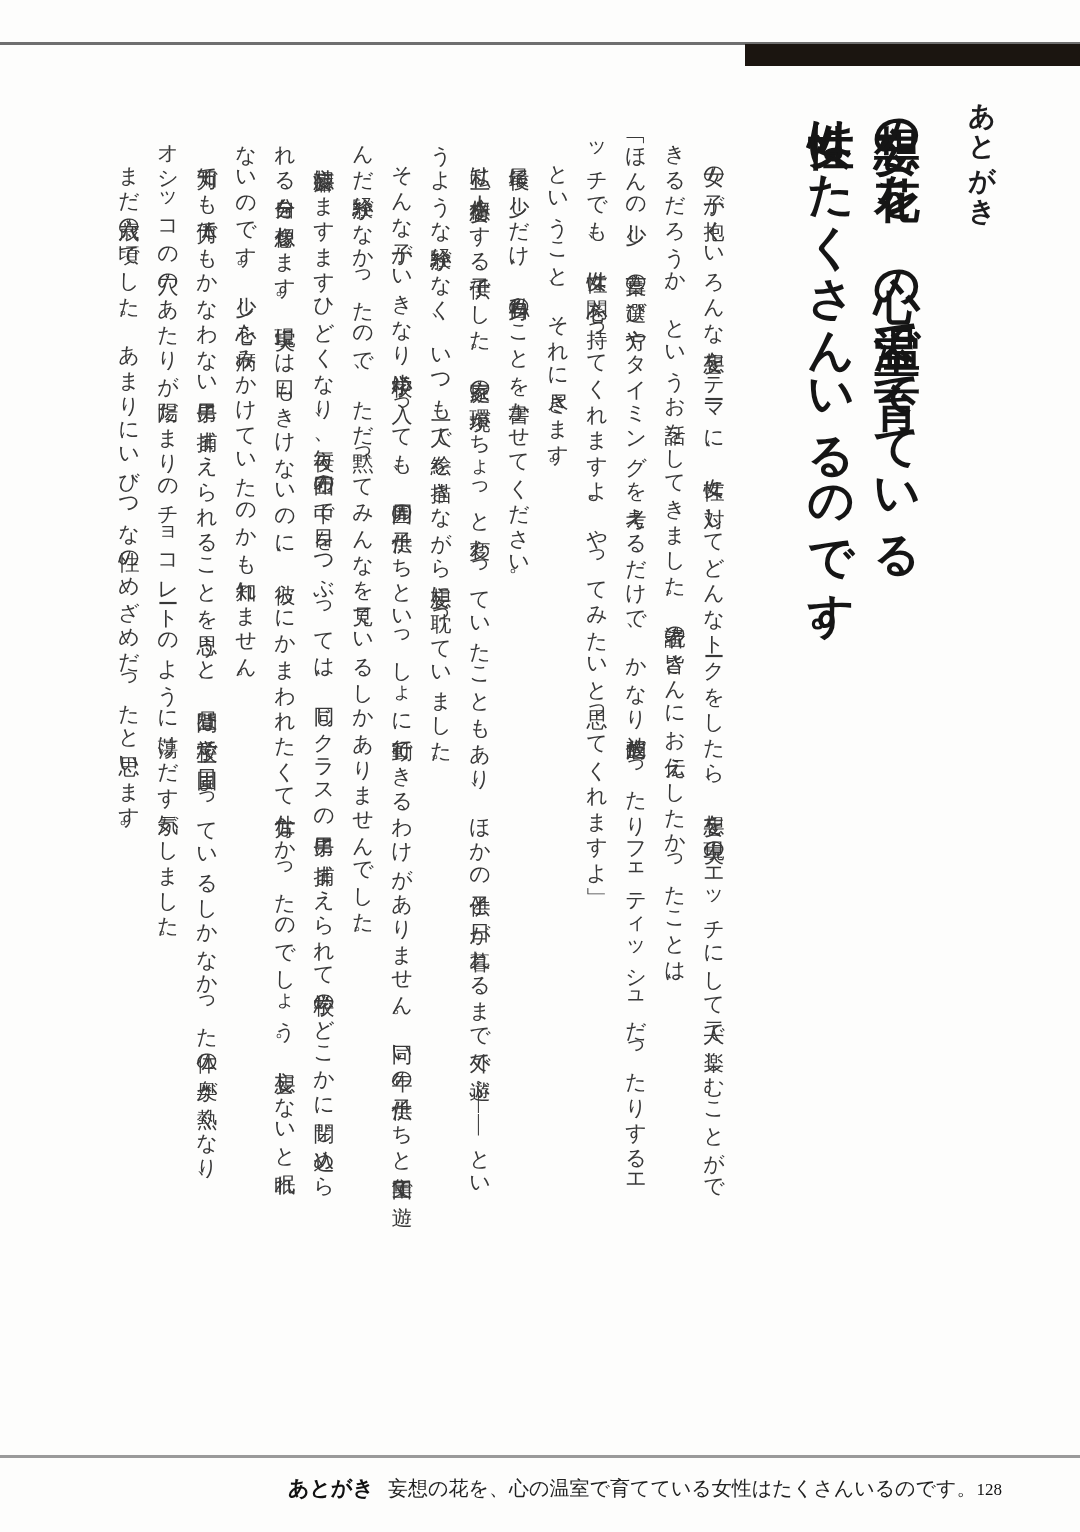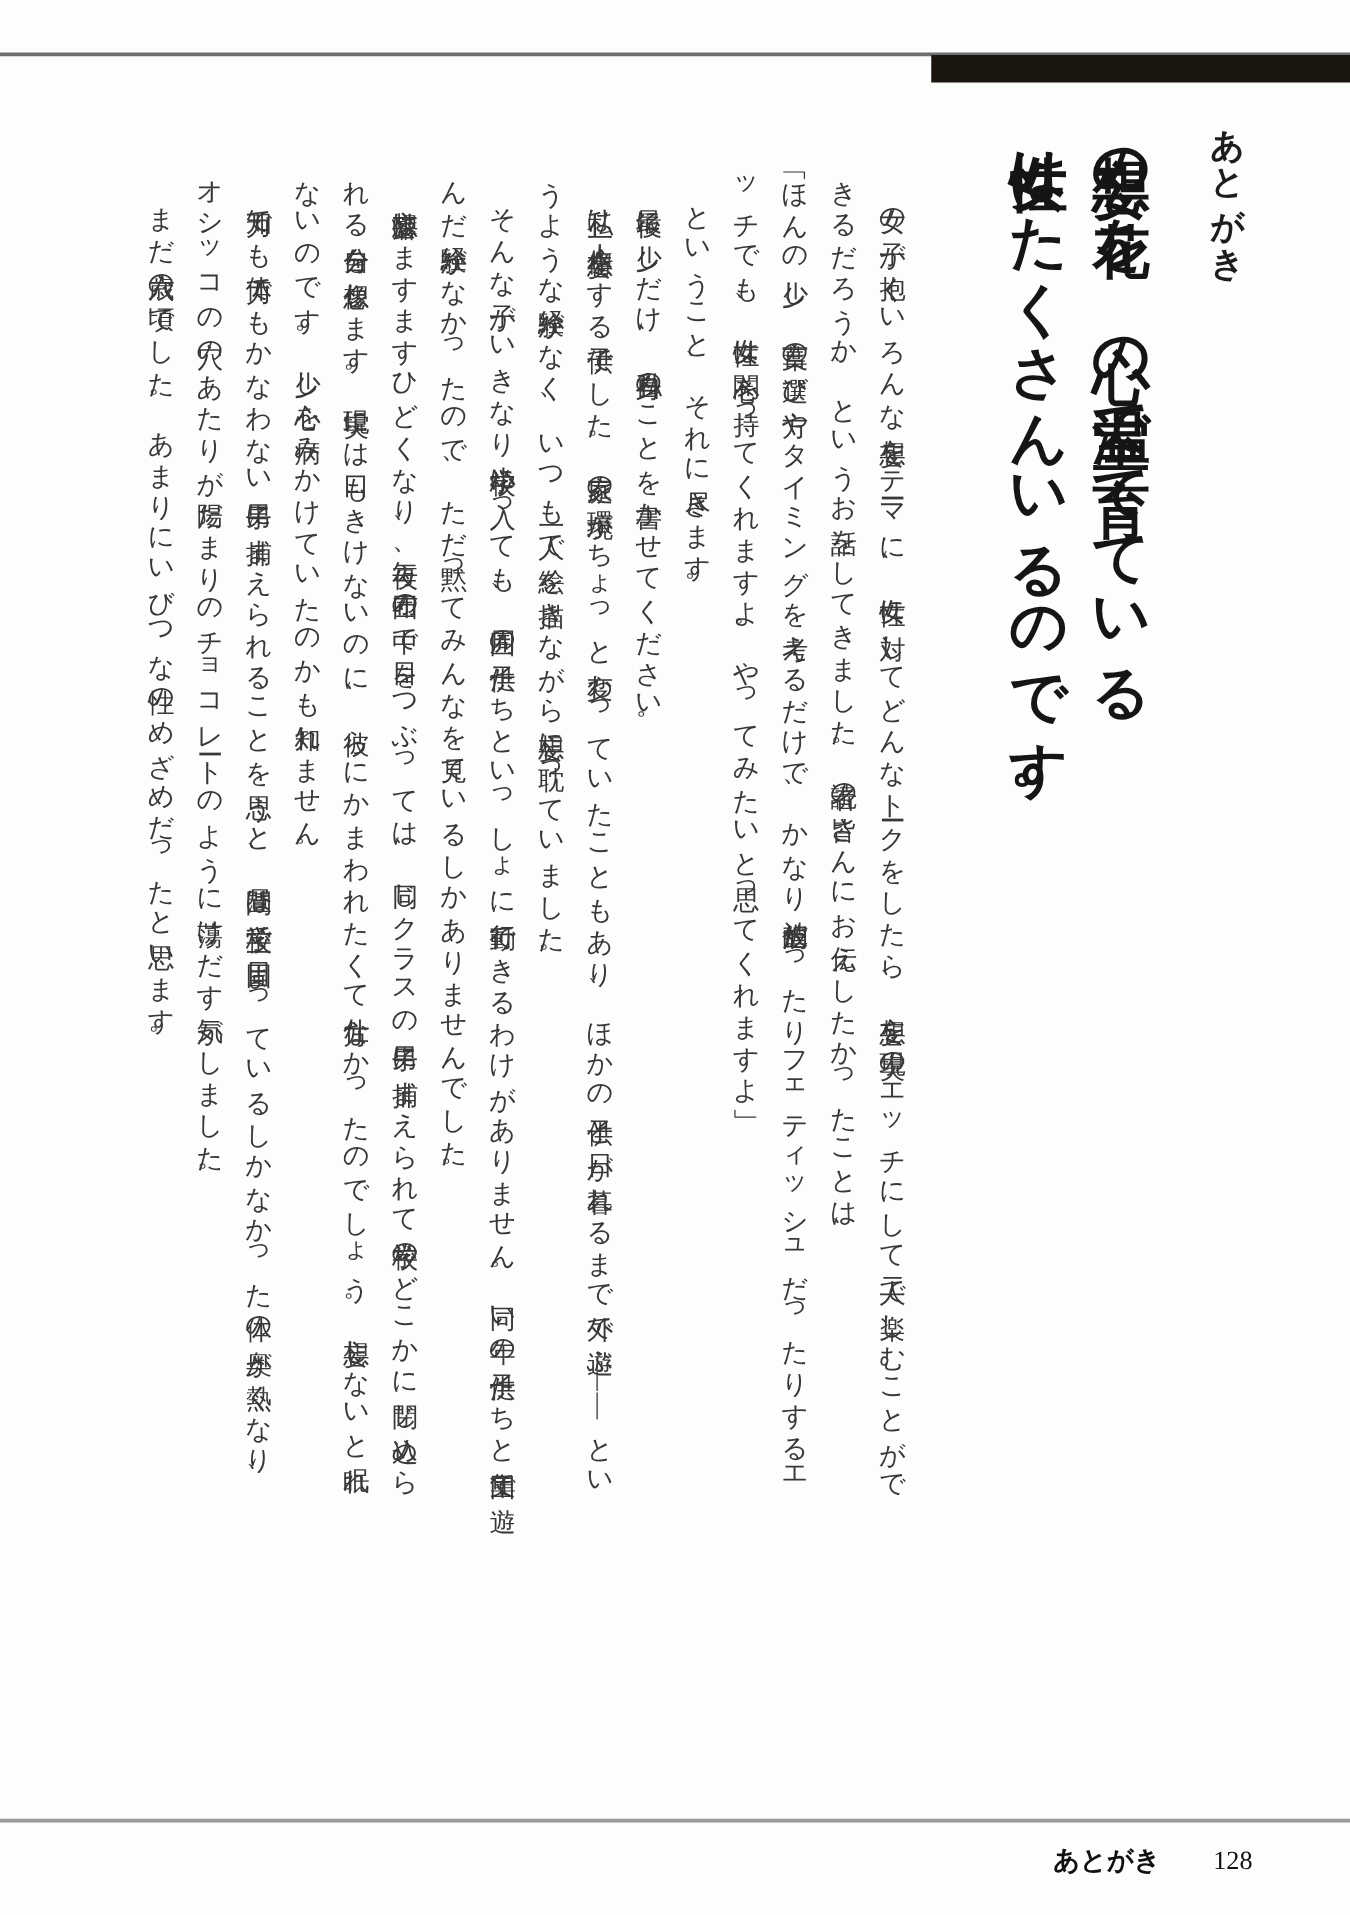--- a/index.html
+++ b/index.html
@@ -70,23 +70,22 @@
     font-weight:bold;
     font-size:21px;
     color:#111;
     margin-right:14px;
   }
   .footer-title{
     font-size:20px;
     color:#222;
   }
   .page-number{
-    font-size:21px;
+    font-size:17px;
     color:#111;
-    margin-left:28px;
     font-family:"Liberation Serif", serif;
   }
 </style>
 </head>
 <body>
 
 <div id="page">
 
   <div class="top-rule"></div>
   <div class="header-banner"></div>
@@ -107,16 +106,17 @@
     <p>そんな子がいきなり小学校に入っても、周囲の子供たちといっしょに行動できるわけがありません。同い年の子供たちと集団で遊んだ経験がなかったので、ただ黙ってみんなを見ているしかありませんでした。</p>
     <p>妄想癖はますますひどくなり、毎夜、布団の中で目をつぶっては、同じクラスの男子に捕まえられて学校のどこかに閉じ込められる自分を想像します。現実には口もきけないのに、彼らにかまわれたくて仕方なかったのでしょう。妄想しないと眠れないのです。少し心を病みかけていたのかも知れません。</p>
     <p>知力でも体力でもかなわない男子に捕まえられることを思うと、昼間は学校で一日固まっているしかなかった体の奥が熱くなり、オシッコの穴のあたりが陽だまりのチョコレートのように蕩けだす気がしました。</p>
     <p>まだ六歳の頃でした。あまりにいびつな性のめざめだったと思います。</p>
   </div>
 
   <div class="footer-rule"></div>
 
   <div class="footer">
     <span class="footer-section-label">あとがき</span>
+    <span class="footer-title">妄想の花を、心の温室で育てている女性はたくさんいるのです。</span>
     <span class="page-number">128</span>
   </div>
 
 </div>
 
 </body></html>

